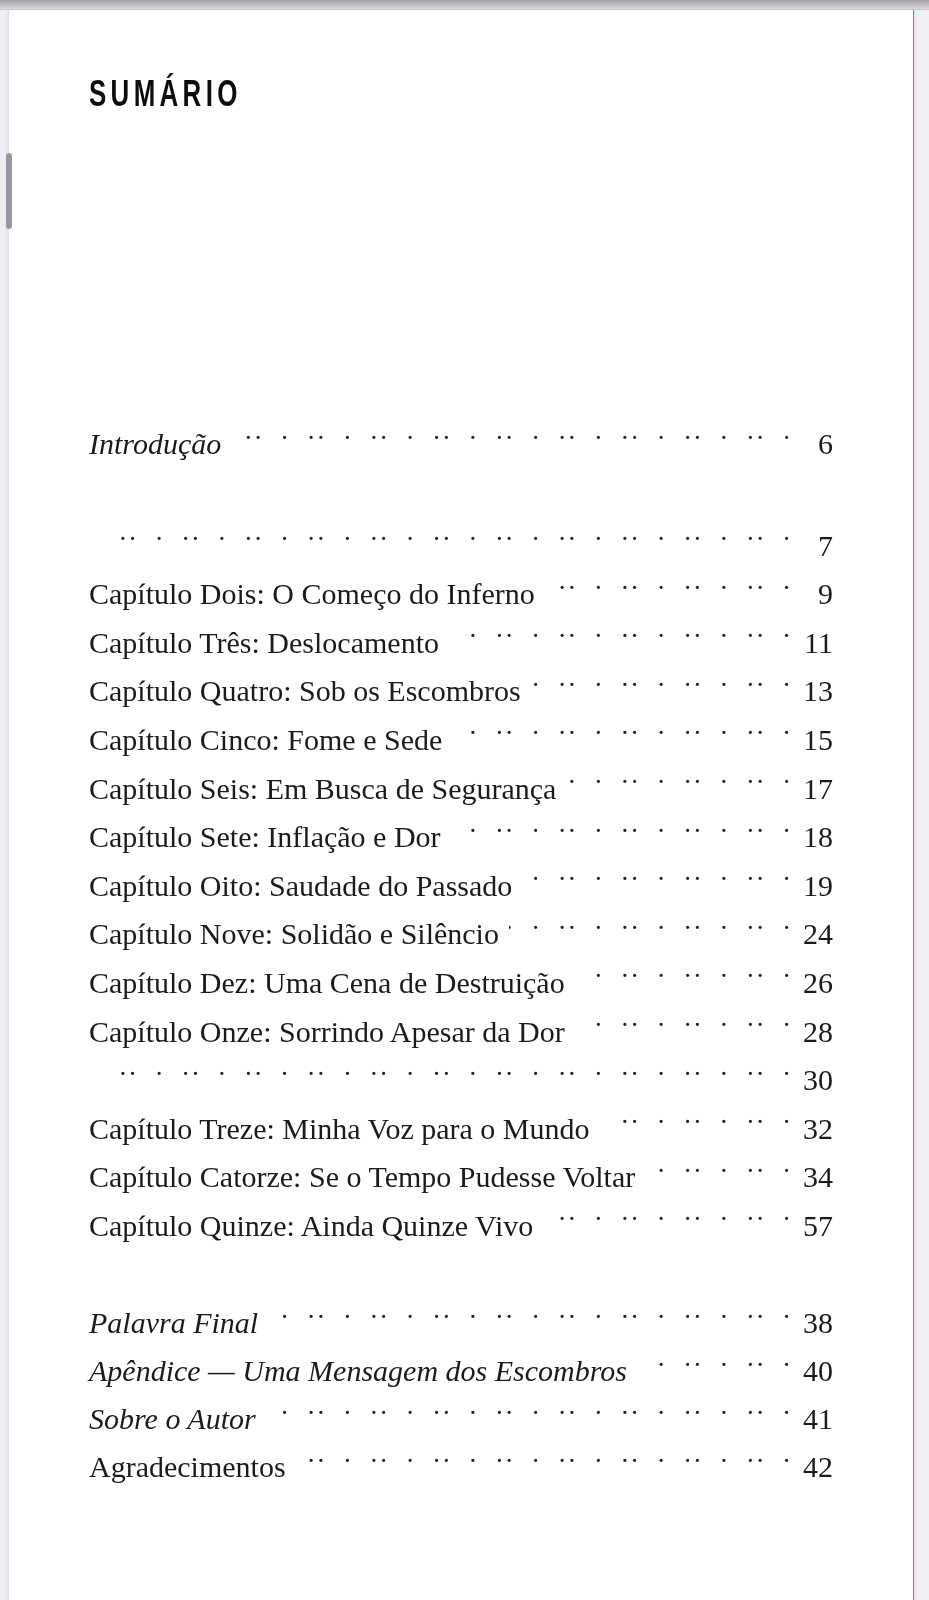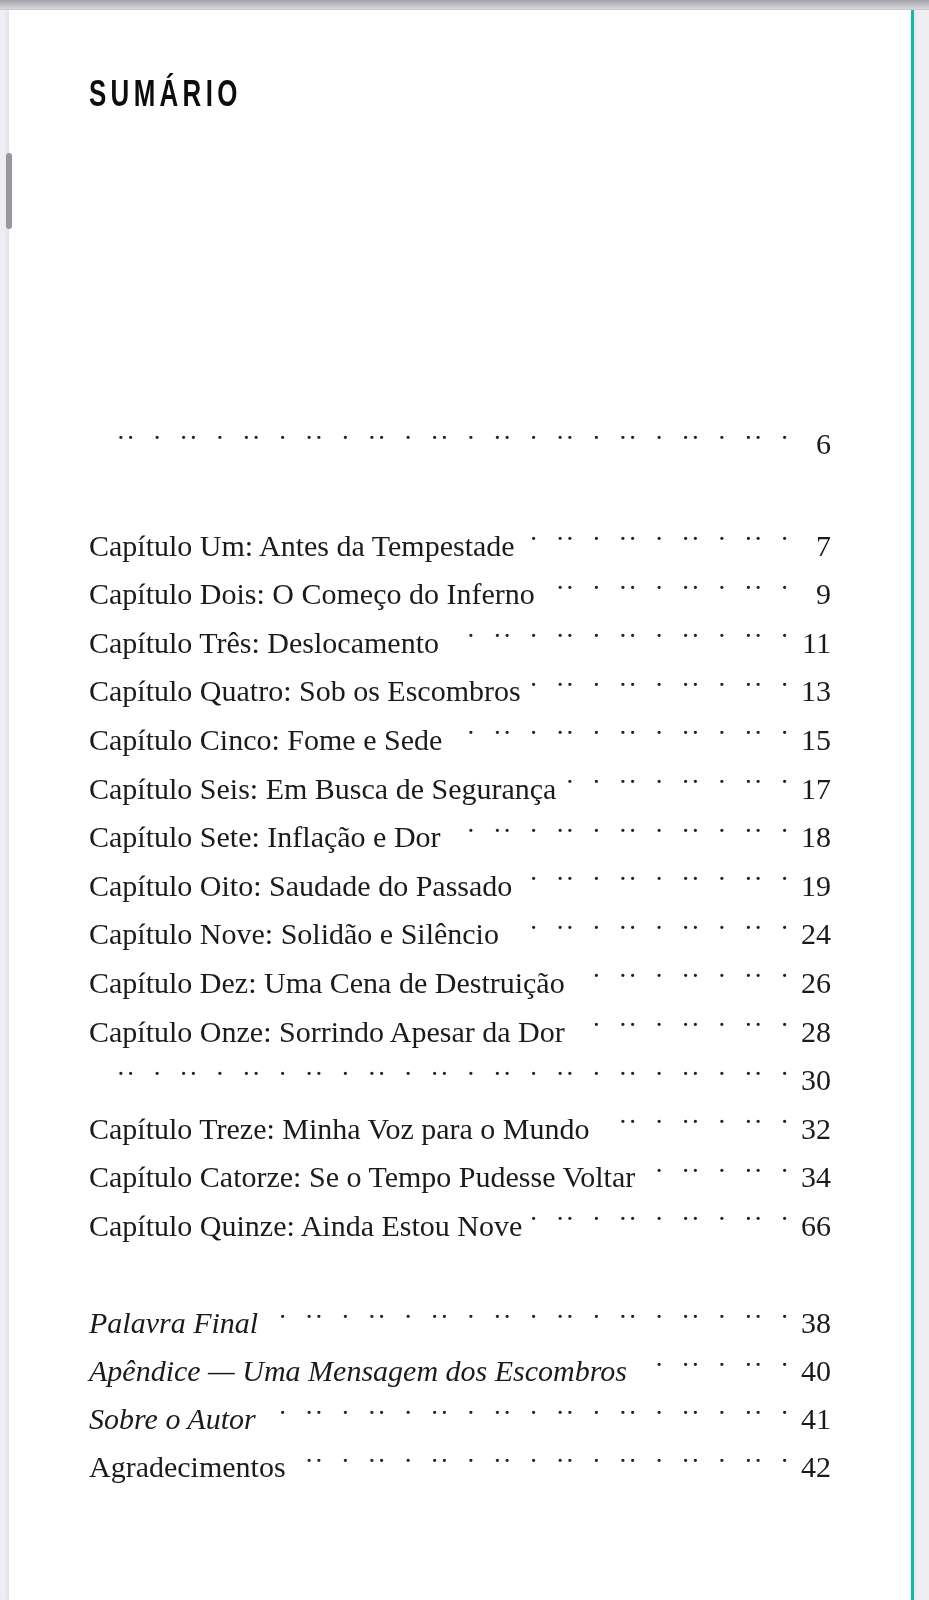--- a/index.html
+++ b/index.html
@@ -13,21 +13,21 @@
   .top-bar {
     position: absolute; top: 0; left: 0; right: 0; height: 9px;
     background: linear-gradient(#a2a1a8, #d9d8de);
     border-bottom: 1px solid #c9c8cf;
     z-index: 2;
   }
   .page {
     position: absolute; top: 10px; left: 8px; width: 906px; bottom: 0;
     background: #ffffff;
     border-left: 1px solid #e3e2e8;
-    border-right: 3px solid #14b8a6;
+    border-right: 1px solid #14b8a6;
     box-shadow: 0 0 4px rgba(0,0,0,0.10);
     box-sizing: border-box;
     padding: 0 80px;
   }
   .scroll-indicator {
     position: absolute; left: 6px; top: 153px;
     width: 6px; height: 76px;
     background: #98979d; border-radius: 3px;
     z-index: 3;
   }
@@ -83,30 +83,30 @@
 <body>
 
 <div class="top-bar"></div>
 
 <div class="page">
   <h1 class="title">SUMÁRIO</h1>
 
   <div class="toc">
     <div id="front-rows">
         <div class="row italic">
+          <span class="label">Introdução</span>
           <span class="leader">
             <span class="leader-in">.. . .. . .. . .. . .. . .. . .. . .. . .. . .. . .. . .. . .. . .. . .. . .. . .. . .. . .. . .. . .. . .. . .. . .. . .. . .. . .. . .. . .. . .. . .. . .. . .. . .. . .. . .. . .. . .. . .. . .. . .. . .. . .. . .. . .. . </span>
           </span>
           <span class="pagenum">6</span>
         </div>
       </div>
     <div class="gap-a"></div>
     <div id="chapter-rows">
         <div class="row">
-          <span class="label">Capítulo Um: Antes da Tempestade</span>
           <span class="leader">
             <span class="leader-in">.. . .. . .. . .. . .. . .. . .. . .. . .. . .. . .. . .. . .. . .. . .. . .. . .. . .. . .. . .. . .. . .. . .. . .. . .. . .. . .. . .. . .. . .. . .. . .. . .. . .. . .. . .. . .. . .. . .. . .. . .. . .. . .. . .. . .. . </span>
           </span>
           <span class="pagenum">7</span>
         </div>
         <div class="row">
           <span class="label">Capítulo Dois: O Começo do Inferno</span>
           <span class="leader">
             <span class="leader-in">.. . .. . .. . .. . .. . .. . .. . .. . .. . .. . .. . .. . .. . .. . .. . .. . .. . .. . .. . .. . .. . .. . .. . .. . .. . .. . .. . .. . .. . .. . .. . .. . .. . .. . .. . .. . .. . .. . .. . .. . .. . .. . .. . .. . .. . </span>
           </span>
@@ -189,25 +189,25 @@
           <span class="pagenum">32</span>
         </div>
         <div class="row">
           <span class="label">Capítulo Catorze: Se o Tempo Pudesse Voltar</span>
           <span class="leader">
             <span class="leader-in">.. . .. . .. . .. . .. . .. . .. . .. . .. . .. . .. . .. . .. . .. . .. . .. . .. . .. . .. . .. . .. . .. . .. . .. . .. . .. . .. . .. . .. . .. . .. . .. . .. . .. . .. . .. . .. . .. . .. . .. . .. . .. . .. . .. . .. . </span>
           </span>
           <span class="pagenum">34</span>
         </div>
         <div class="row">
-          <span class="label">Capítulo Quinze: Ainda Estou Nove</span>
-          <span class="leader">
-            <span class="leader-in">.. . .. . .. . .. . .. . .. . .. . .. . .. . .. . .. . .. . .. . .. . .. . .. . .. . .. . .. . .. . .. . .. . .. . .. . .. . .. . .. . .. . .. . .. . .. . .. . .. . .. . .. . .. . .. . .. . .. . .. . .. . .. . .. . .. . .. . </span>
-          </span>
-          <span class="pagenum">66</span>
+          <span class="label">Capítulo Quinze: Ainda Quinze Vivo</span>
+          <span class="leader">
+            <span class="leader-in">.. . .. . .. . .. . .. . .. . .. . .. . .. . .. . .. . .. . .. . .. . .. . .. . .. . .. . .. . .. . .. . .. . .. . .. . .. . .. . .. . .. . .. . .. . .. . .. . .. . .. . .. . .. . .. . .. . .. . .. . .. . .. . .. . .. . .. . </span>
+          </span>
+          <span class="pagenum">57</span>
         </div>
       </div>
     <div class="gap-b"></div>
     <div id="back-rows">
         <div class="row italic">
           <span class="label">Palavra Final</span>
           <span class="leader">
             <span class="leader-in">.. . .. . .. . .. . .. . .. . .. . .. . .. . .. . .. . .. . .. . .. . .. . .. . .. . .. . .. . .. . .. . .. . .. . .. . .. . .. . .. . .. . .. . .. . .. . .. . .. . .. . .. . .. . .. . .. . .. . .. . .. . .. . .. . .. . .. . </span>
           </span>
           <span class="pagenum">38</span>

